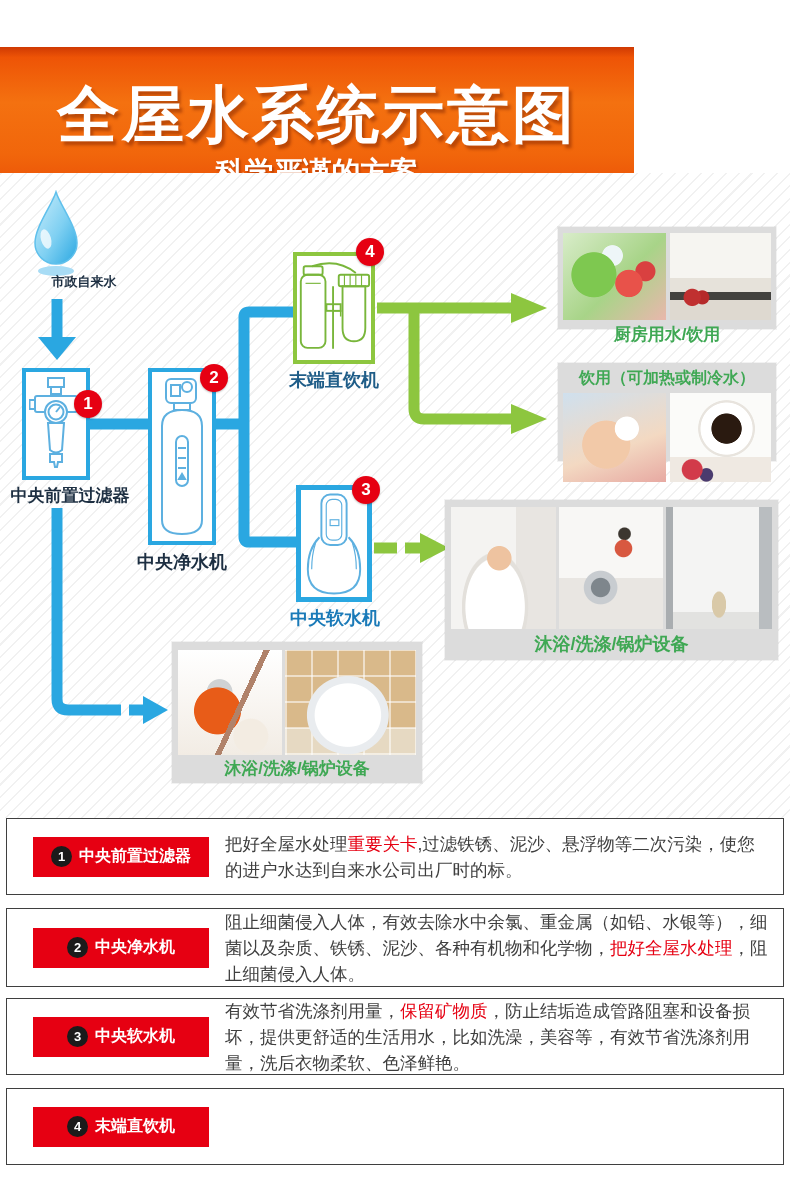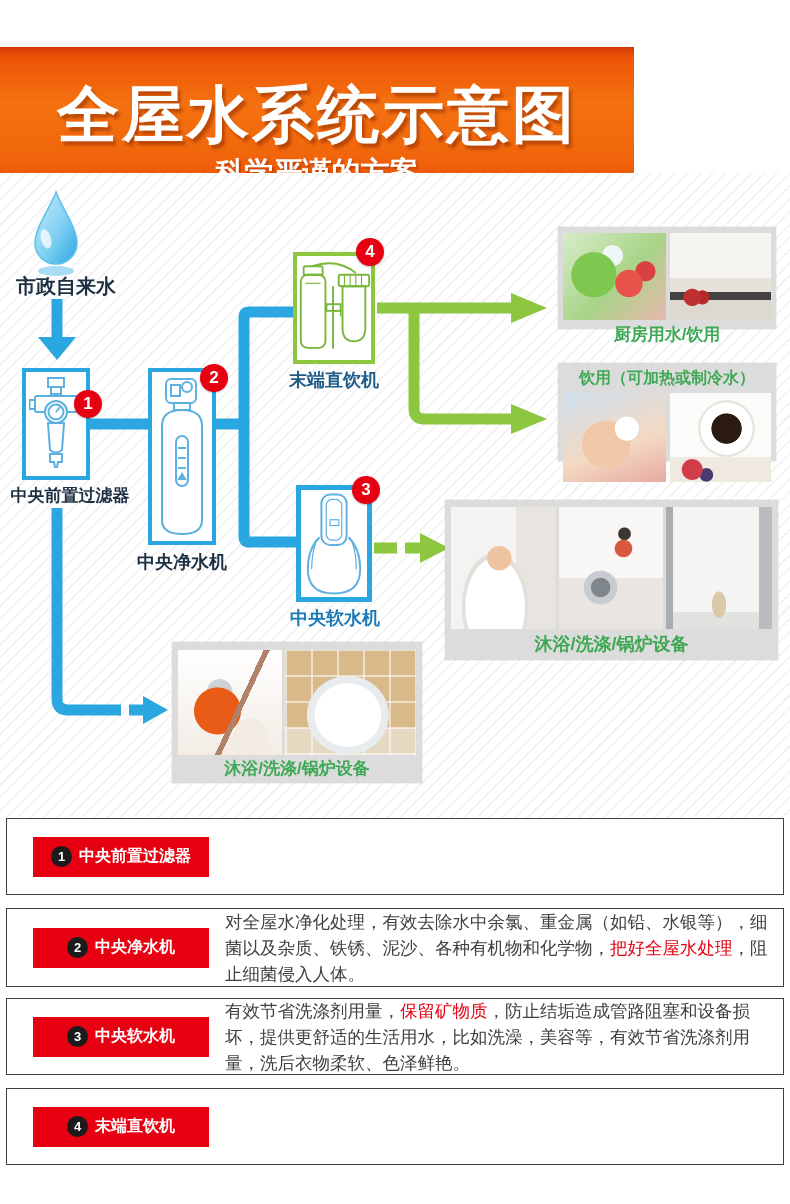--- a/index.html
+++ b/index.html
@@ -29,21 +29,21 @@
 
   .badge { position:absolute; width:28px; height:28px; border-radius:50%; background:#e60012;
     color:#fff; font-size:17px; font-weight:bold; display:flex; align-items:center; justify-content:center;
     box-shadow:0 1px 2px rgba(0,0,0,.25); z-index:5; }
   .badge-1 { left:74px;  top:390px; }
   .badge-2 { left:200px; top:364px; }
   .badge-3 { left:352px; top:476px; }
   .badge-4 { left:356px; top:238px; }
 
   .dev-label { position:absolute; text-align:center; font-weight:bold; color:#1d2f42; }
-  .label-source    { left:6px;   top:273px; width:120px; font-size:20px; }
+  .label-source    { left:24px;   top:273px; width:120px; font-size:13px; }
   .label-prefilter { left:0px;   top:484px; width:140px; font-size:17px; }
   .label-purifier  { left:127px; top:550px; width:110px; font-size:18px; }
   .label-softener  { left:279px; top:606px; width:112px; font-size:18px; color:#1a7ab8; }
   .label-drinking  { left:283px; top:368px; width:102px; font-size:18px; color:#1f5d88; }
 
   .drop-wrap { position:absolute; left:29px; top:190px; width:54px; height:88px; }
 
   
   .card { position:absolute; background:#dcdcdc; box-shadow:0 0 0 1px rgba(0,0,0,.05); }
   .card-kitchen  { left:558px; top:227px; width:218px; height:102px; }
@@ -271,28 +271,29 @@
     <div class="ph ph-mop" style="left:6px;top:8px;width:104px;height:105px;"></div>
     <div class="ph ph-toilet" style="left:113px;top:8px;width:131px;height:105px;"></div>
     <div class="card-label">沐浴/洗涤/锅炉设备</div>
   </div>
 
   <div class="block block-1">
     <div class="block-tag">
       <span class="tag-num">1</span>
       <span>中央前置过滤器</span>
     </div>
+    <div class="block-desc"><span>把好全屋水处理</span><span class="hl">重要关卡</span><span>,过滤铁锈、泥沙、悬浮物等二次污染，使您的进户水达到自来水公司出厂时的标。</span></div>
   </div>
 
   <div class="block block-2">
     <div class="block-tag">
       <span class="tag-num">2</span>
       <span>中央净水机</span>
     </div>
-    <div class="block-desc"><span>对全屋水净化处理，有效去除水中余氯、重金属（如铅、水银等），细菌以及杂质、铁锈、泥沙、各种有机物和化学物，</span><span class="hl">把好全屋水处理</span><span>，阻止细菌侵入人体。</span></div>
+    <div class="block-desc"><span>阻止细菌侵入人体，有效去除水中余氯、重金属（如铅、水银等），细菌以及杂质、铁锈、泥沙、各种有机物和化学物，</span><span class="hl">把好全屋水处理</span><span>，阻止细菌侵入人体。</span></div>
   </div>
 
   <div class="block block-3">
     <div class="block-tag">
       <span class="tag-num">3</span>
       <span>中央软水机</span>
     </div>
     <div class="block-desc"><span>有效节省洗涤剂用量，</span><span class="hl">保留矿物质</span><span>，防止结垢造成管路阻塞和设备损坏，提供更舒适的生活用水，比如洗澡，美容等，有效节省洗涤剂用量，洗后衣物柔软、色泽鲜艳。</span></div>
   </div>
 

